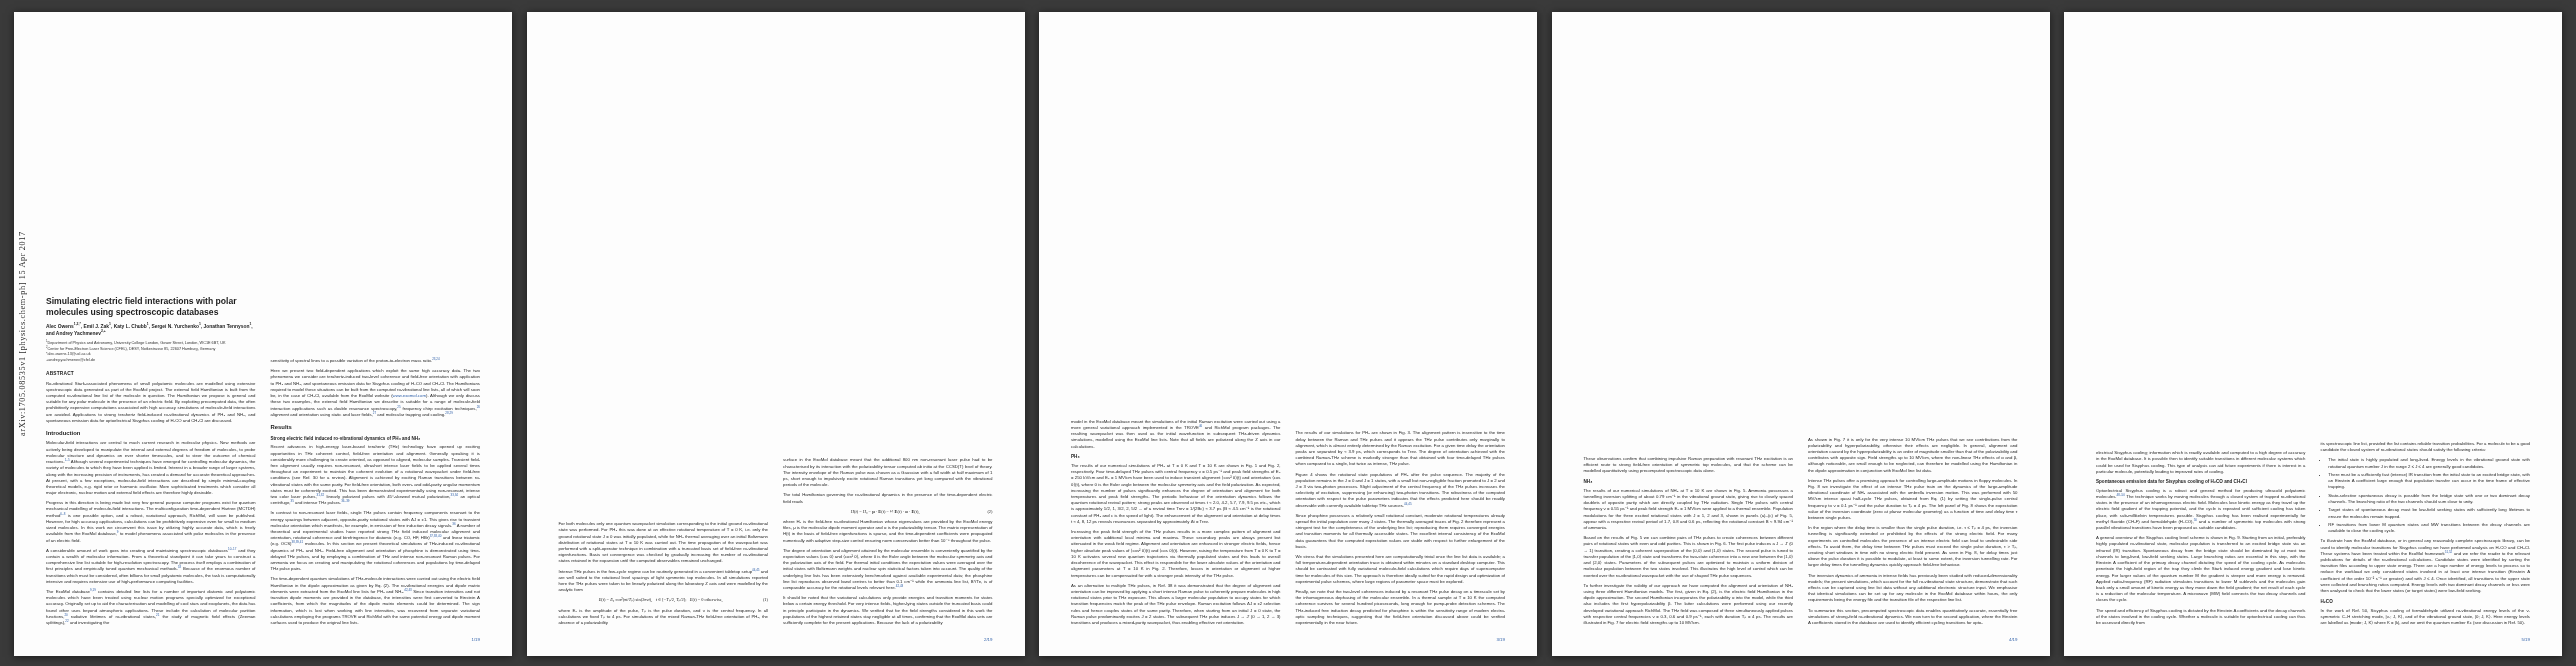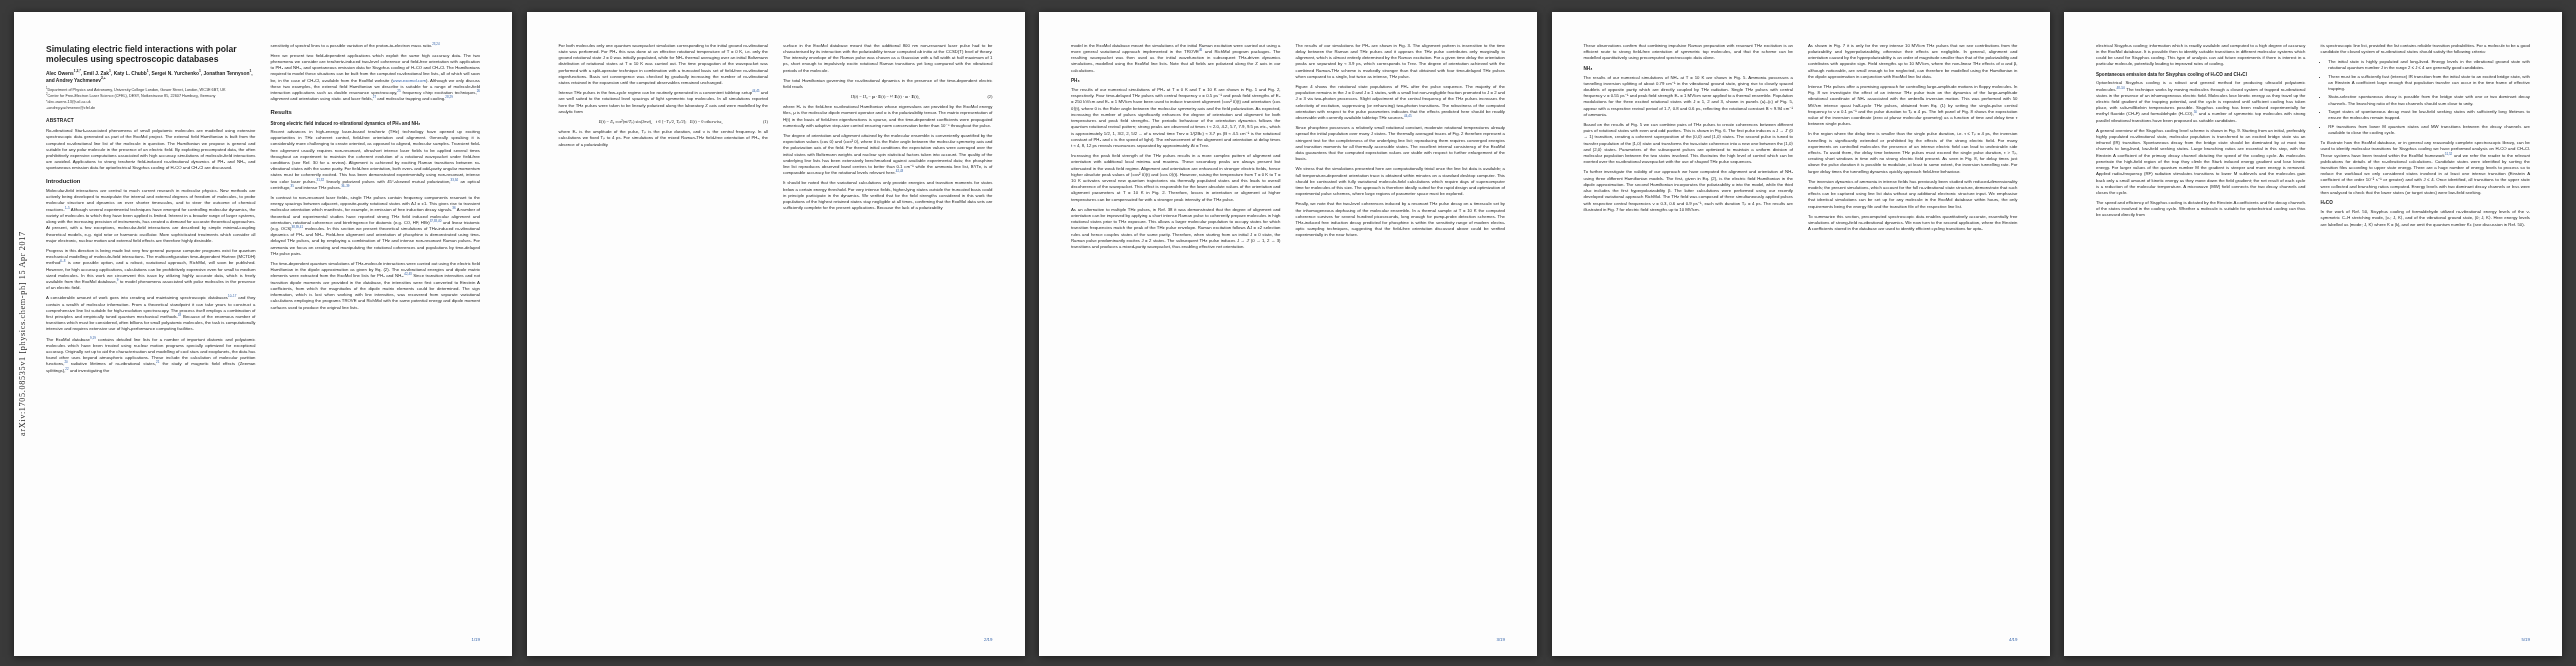--- a/index.html
+++ b/index.html
@@ -1,20 +1,20 @@
 <!DOCTYPE html>
 <html style="font-size:9px"><head>
 <meta charset="utf-8">
 <style>
   html,body{margin:0;padding:0;background:#3a3a3a;width:2576px;height:667px;overflow:hidden;}
   .spread{display:flex;gap:14.5px;padding:11.7px 14px;box-sizing:border-box;}
   .page{position:relative;width:498px;height:644px;background:#fdfdfd;box-sizing:border-box;
         padding:31px 32px 25.6px 32px;box-shadow:0 1.1px 7.8px rgba(0,0,0,.55);
         font-family:"Liberation Sans","DejaVu Sans",sans-serif;color:#1c1c1c;flex:0 0 auto;}
-  .cols{display:flex;gap:15px;height:100%;}
+  .cols{display:flex;gap:15px;height:100%;align-items:flex-end;}
   .col{flex:1;min-width:0;text-align:justify;font-size:4.3px;line-height:1.45;}
   p.para{margin:0 0 3.9px 0;}
   sup{color:#2e5fa8;font-size:0.7em;vertical-align:super;line-height:0;}
   sup.k{color:inherit;}
   .u{color:#2e5fa8;}
   .title{font-size:8.6px;font-weight:bold;line-height:1.22;margin:1.1px 0 5.6px 0;text-align:left;}
   .authors{font-size:4.9px;font-weight:bold;line-height:1.45;margin:0 0 3.9px 0;text-align:left;}
   .affil{font-size:3.8px;color:#333;line-height:1.5;text-align:left;}
   .abs-head{font-size:4.8px;font-weight:bold;margin:7.2px 0 2.8px 0;letter-spacing:0.2px;text-align:left;}
   .sec-head{font-size:5.9px;font-weight:bold;margin:5px 0 2.8px 0;text-align:left;}

